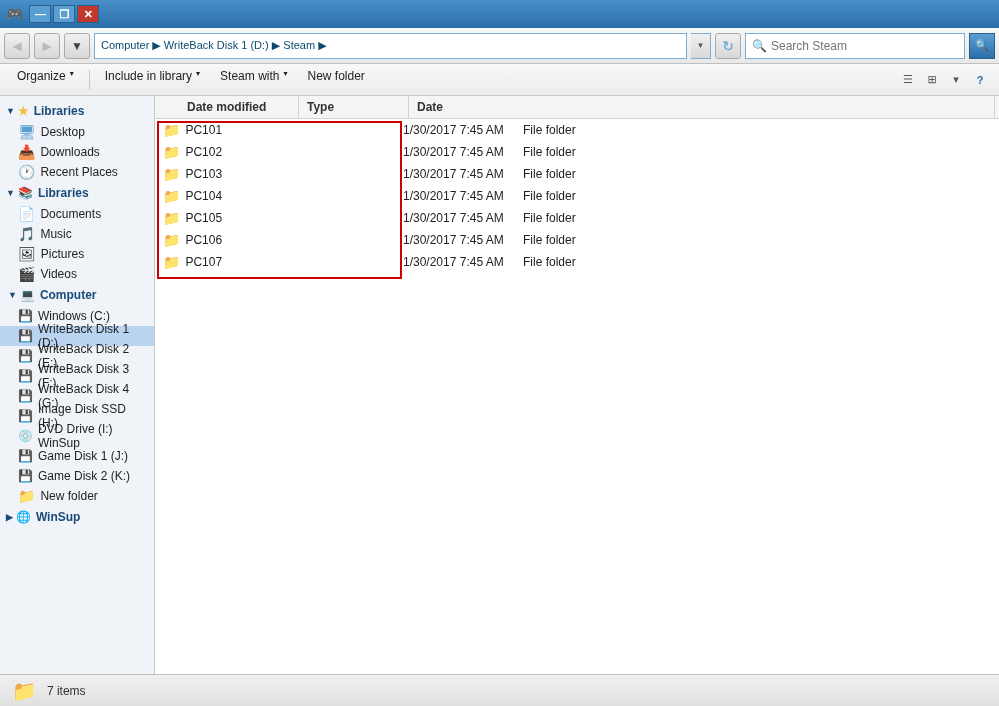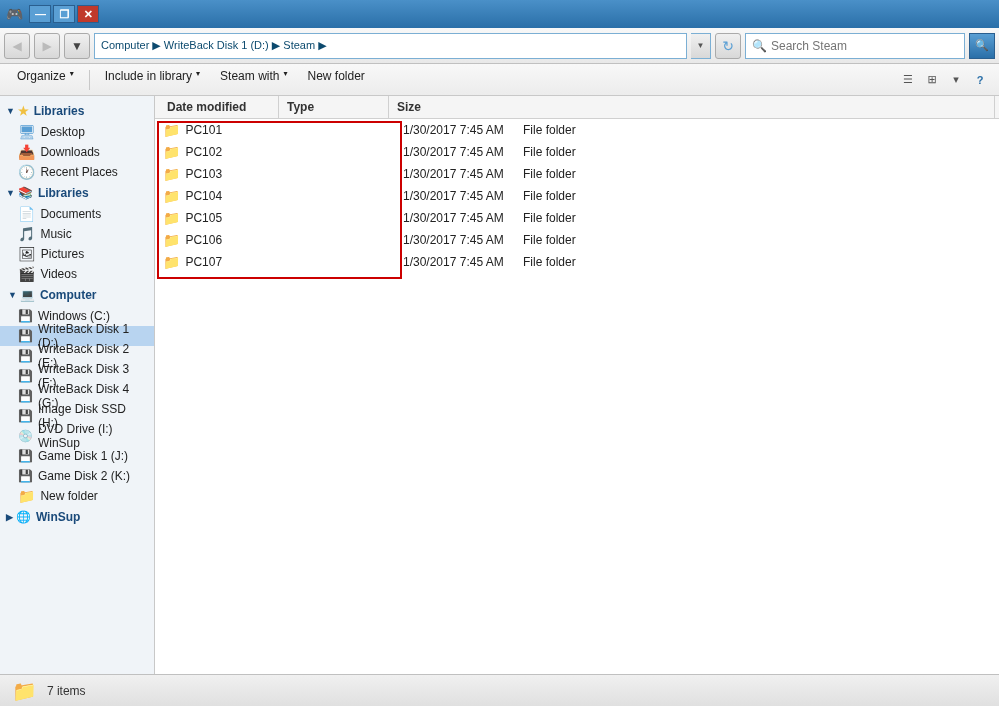--- a/index.html
+++ b/index.html
@@ -188,21 +188,21 @@
     .col-header {
       font-size: 12px;
       font-weight: bold;
       color: #333;
       padding: 4px 8px;
       cursor: pointer;
       border-right: 1px solid #d0d0d0;
       display: flex; align-items: center; gap: 3px;
     }
     .col-name { width: 240px; }
-    .col-date { width: 120px; }
+    .col-date { width: 120px; margin-left: 20px; }
     .col-type { width: 110px; }
     .col-size { flex: 1; }
 
     #file-list {
       flex: 1;
       overflow-y: auto;
       background: white;
       outline: none;
     }
     .file-row {
@@ -419,21 +419,21 @@
   <div id="content">
 
     <div id="content-header">
       <div class="col-header col-date">
         <span>Date modified</span>
       </div>
       <div class="col-header col-type">
         <span>Type</span>
       </div>
       <div class="col-header col-size">
-        <span>Size</span>
+        <span>Date</span>
       </div>
     </div>
 
     <div id="file-list-wrapper" style="position:relative; flex:1; overflow:auto; background:white;">
 
       <div style="position:absolute; top:2px; left:2px; width:245px; height:calc(7 * 22px + 4px); border:2px solid #cc0000; pointer-events:none; z-index:10;"></div>
 
       <div id="file-list">
       <div class="file-row">
       <div class="file-cell name">

